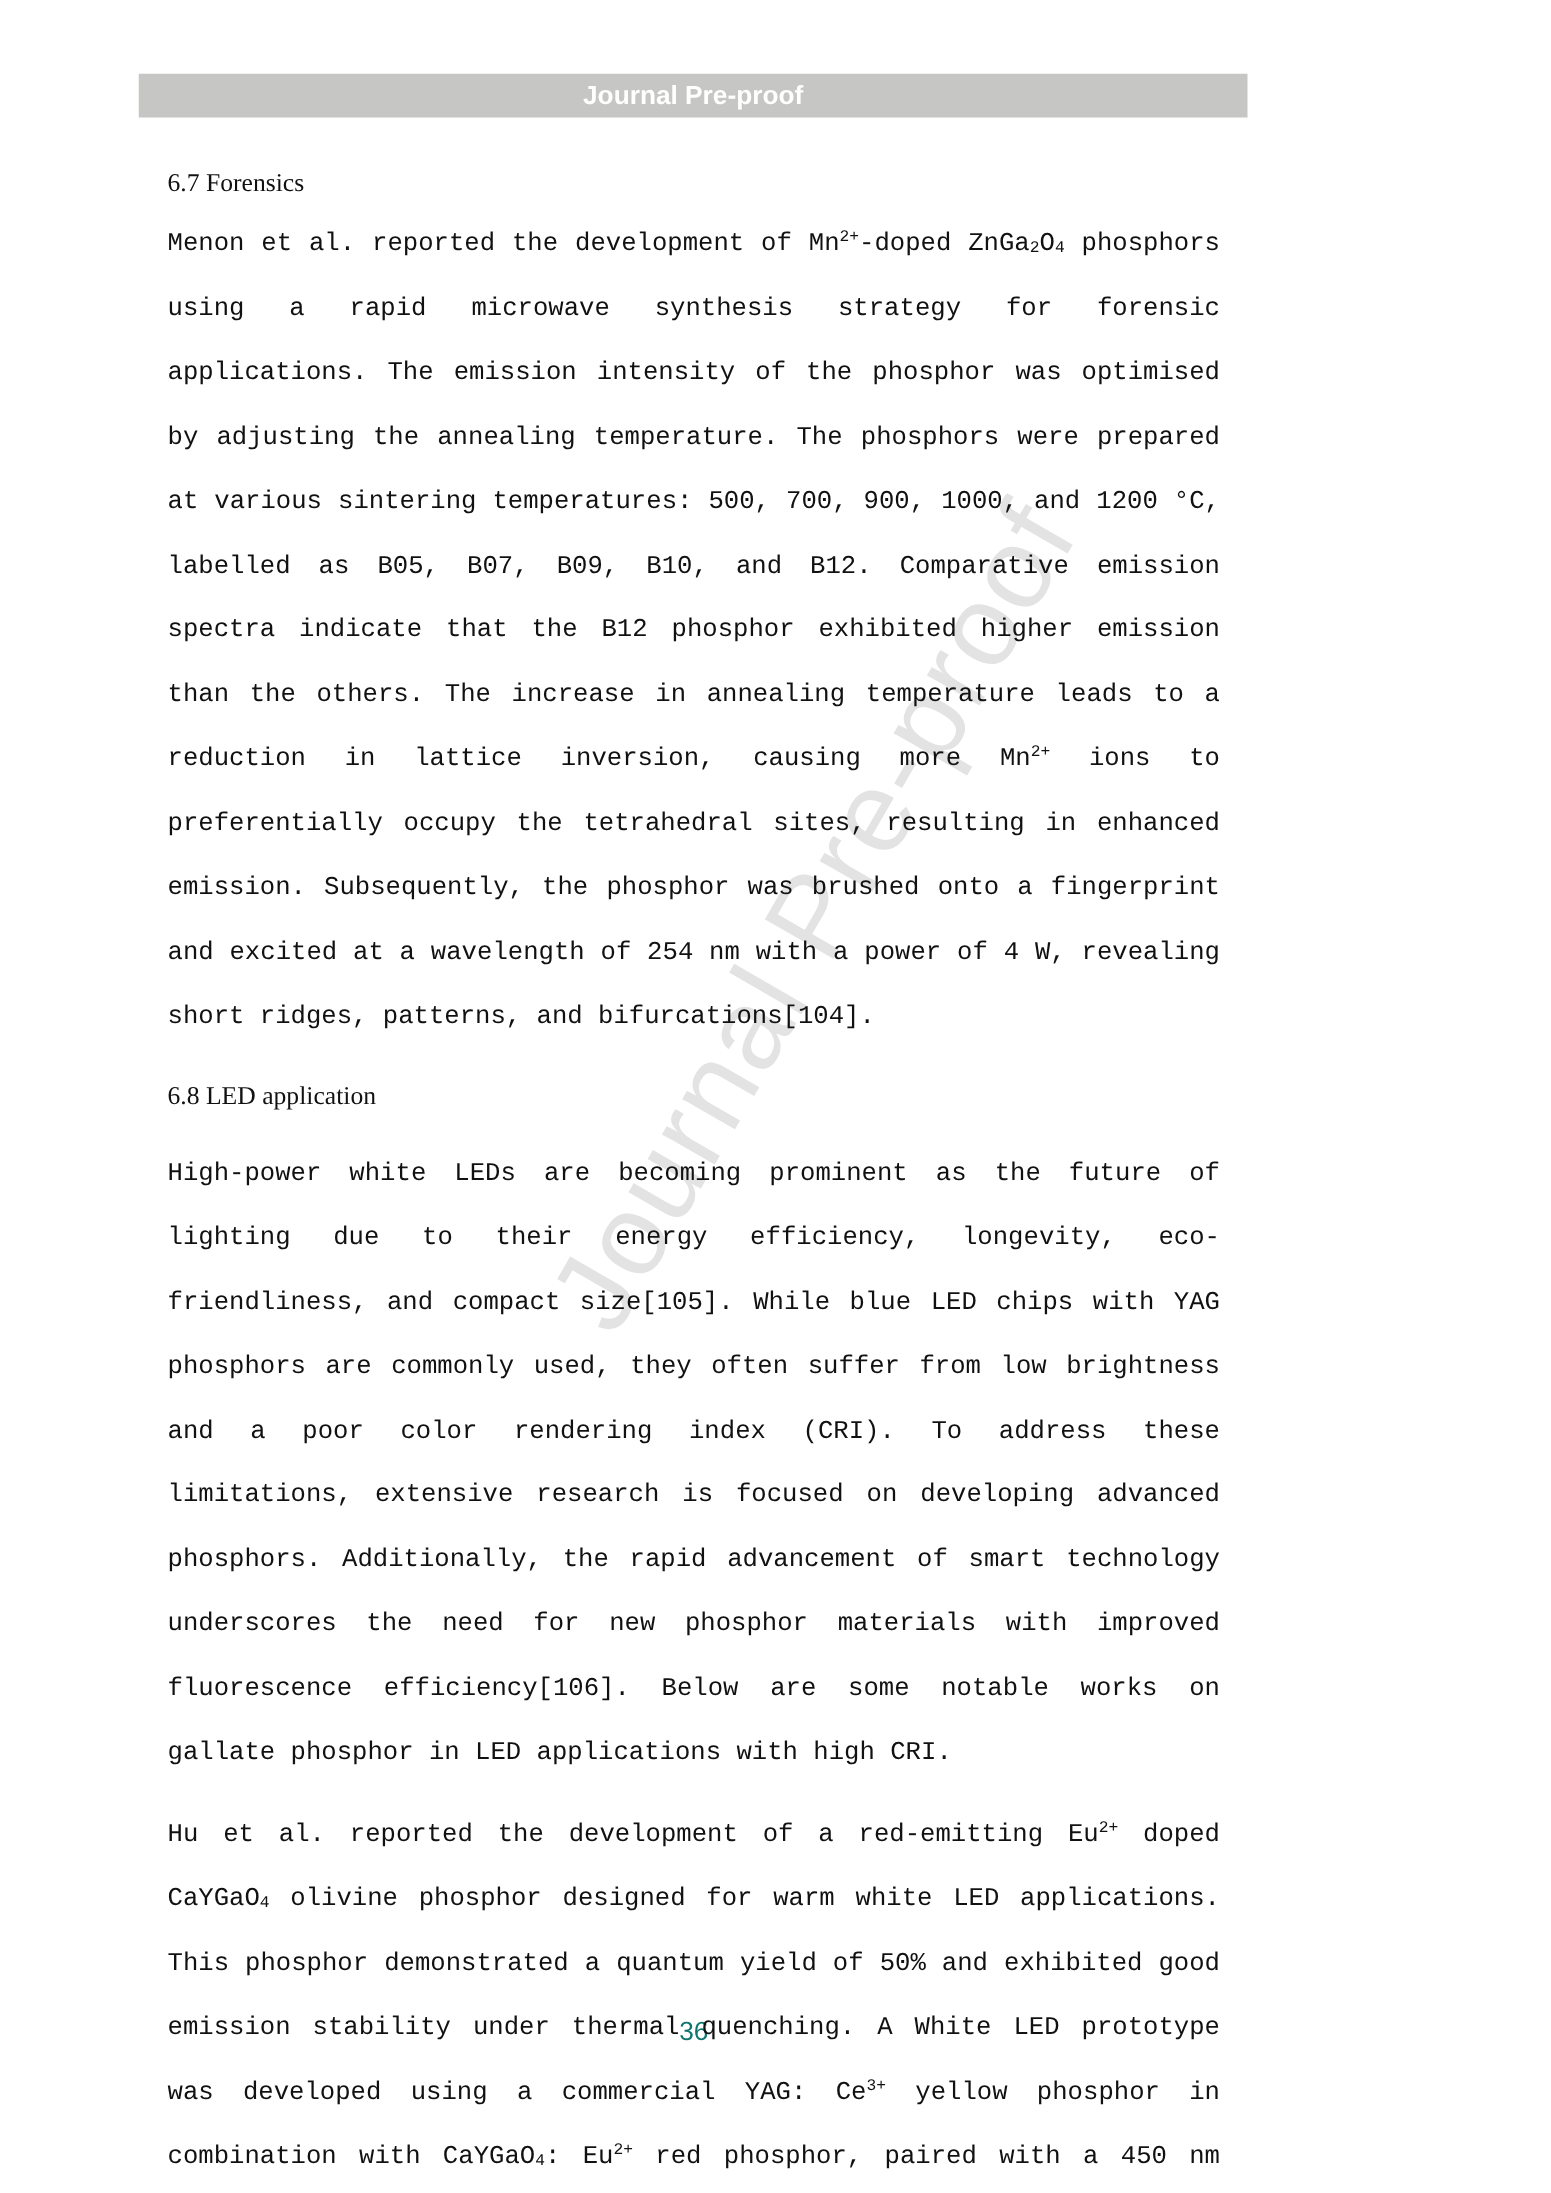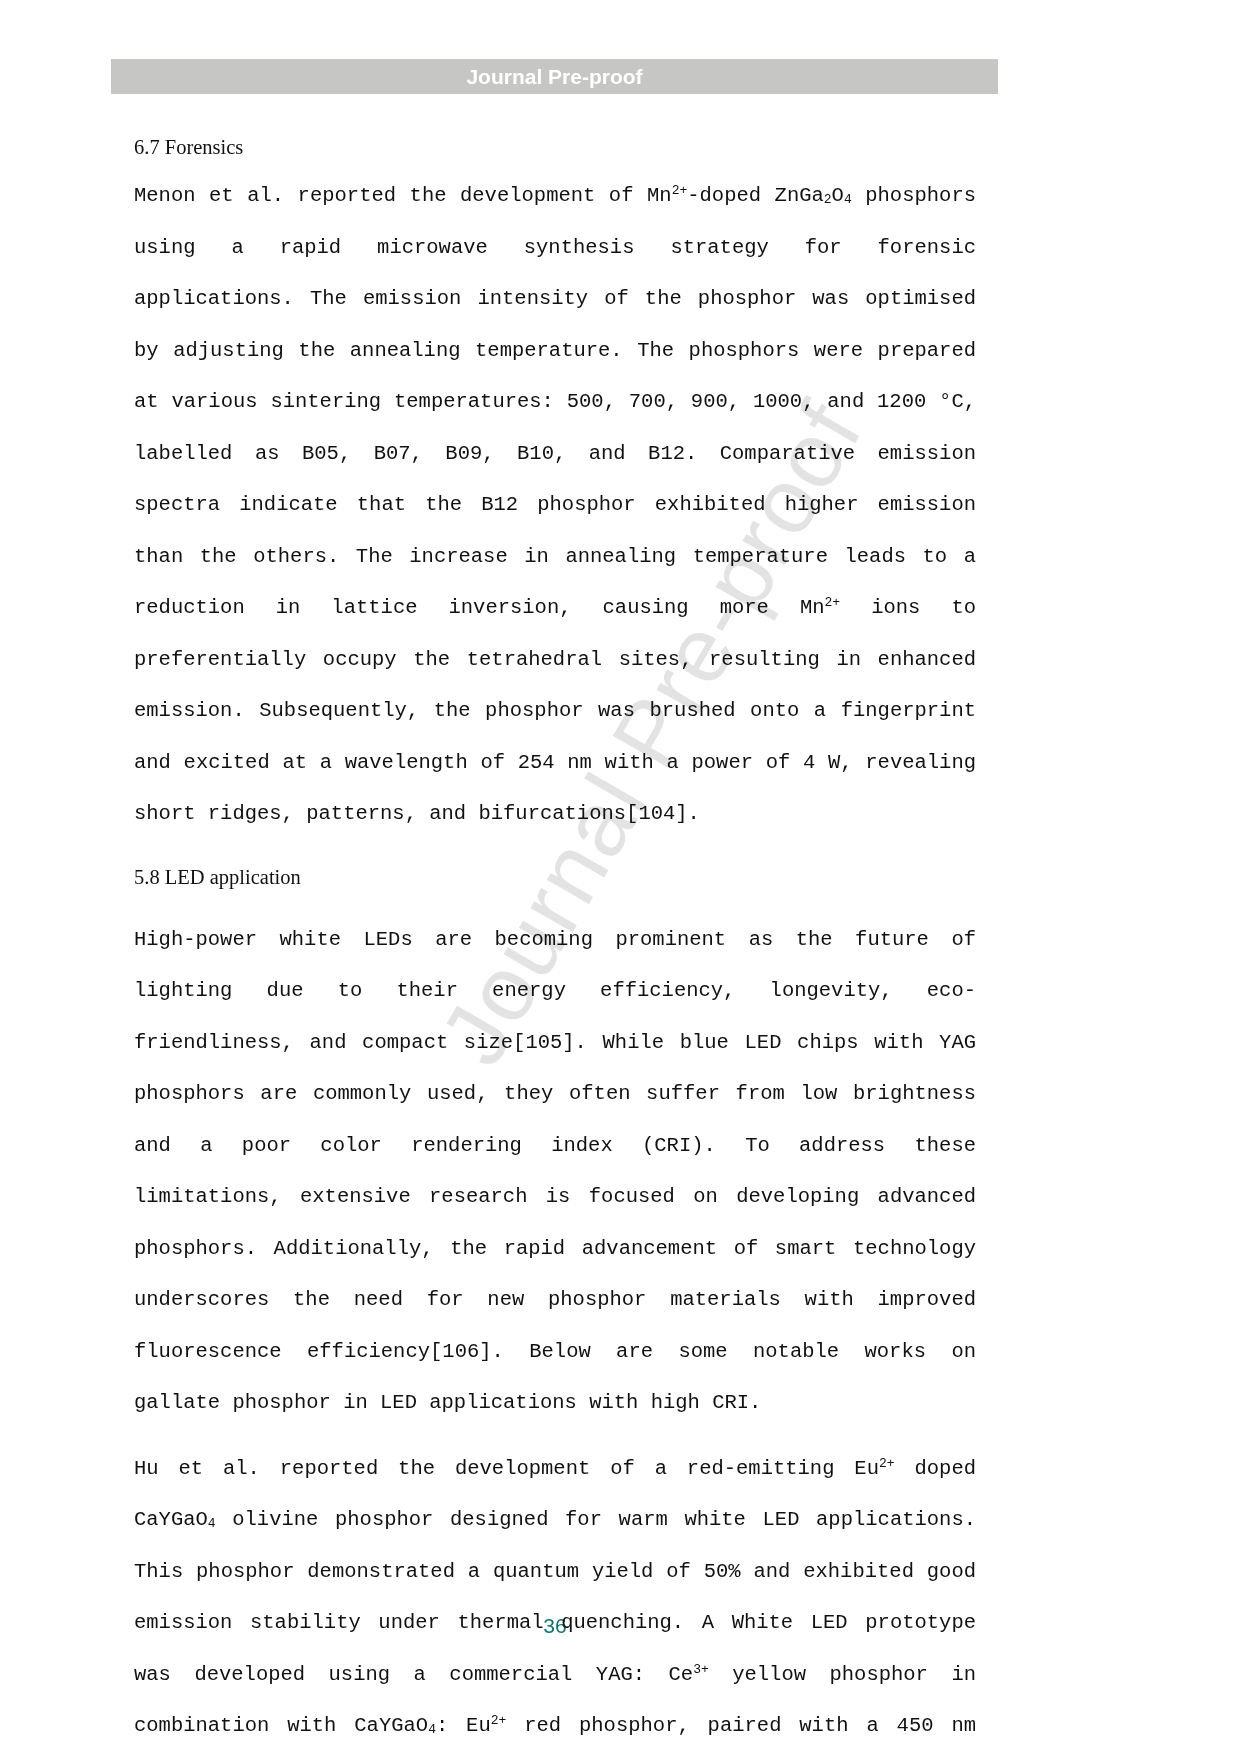--- a/index.html
+++ b/index.html
@@ -36,21 +36,21 @@
 
 <div class="banner">Journal Pre-proof</div>
 
 <div class="watermark">Journal Pre-proof</div>
 
 <div class="content">
   <div class="heading">6.7 Forensics</div>
   <p><span>Menon et al. reported the development of Mn</span><sup>2+</sup><span>-doped ZnGa</span><sub>2</sub><span>O</span><sub>4</sub><span> phosphors using a rapid microwave synthesis strategy for forensic applications. The emission intensity of the phosphor was optimised by adjusting the annealing temperature. The phosphors were prepared at various sintering temperatures: 500, 700, 900, 1000, and 1200 °C, labelled as B05, B07, B09, B10, and B12. Comparative emission spectra indicate that the B12 phosphor exhibited higher emission than the others. The increase in annealing temperature leads to a reduction in lattice inversion, causing more Mn</span><sup>2+</sup><span> ions to preferentially occupy the tetrahedral sites, resulting in enhanced emission. Subsequently, the phosphor was brushed onto a fingerprint and excited at a wavelength of 254 nm with a power of 4 W, revealing short ridges, patterns, and bifurcations[104].</span></p>
 
   <div class="gap"></div>
-  <div class="heading">5.8 LED application</div>
+  <div class="heading">6.8 LED application</div>
   <div class="gap"></div>
 
   <p>High-power white LEDs are becoming prominent as the future of lighting due to their energy efficiency, longevity, eco-friendliness, and compact size[105]. While blue LED chips with YAG phosphors are commonly used, they often suffer from low brightness and a poor color rendering index (CRI). To address these limitations, extensive research is focused on developing advanced phosphors. Additionally, the rapid advancement of smart technology underscores the need for new phosphor materials with improved fluorescence efficiency[106]. Below are some notable works on gallate phosphor in LED applications with high CRI.</p>
 
   <div class="gap"></div>
 
   <p><span>Hu et al. reported the development of a red-emitting Eu</span><sup>2+</sup><span> doped CaYGaO</span><sub>4</sub><span> olivine phosphor designed for warm white LED applications. This phosphor demonstrated a quantum yield of 50% and exhibited good emission stability under thermal quenching. A White LED prototype was developed using a commercial YAG: Ce</span><sup>3+</sup><span> yellow phosphor in combination with CaYGaO</span><sub>4</sub><span>: Eu</span><sup>2+</sup><span> red phosphor, paired with a 450 nm blue LED chip. The resulting phosphor-converted LED emitted bright warm white light with CIE coordinates of (0.389, 0.378) when</span></p>
 </div>
 
 <div class="page-number">36</div>

